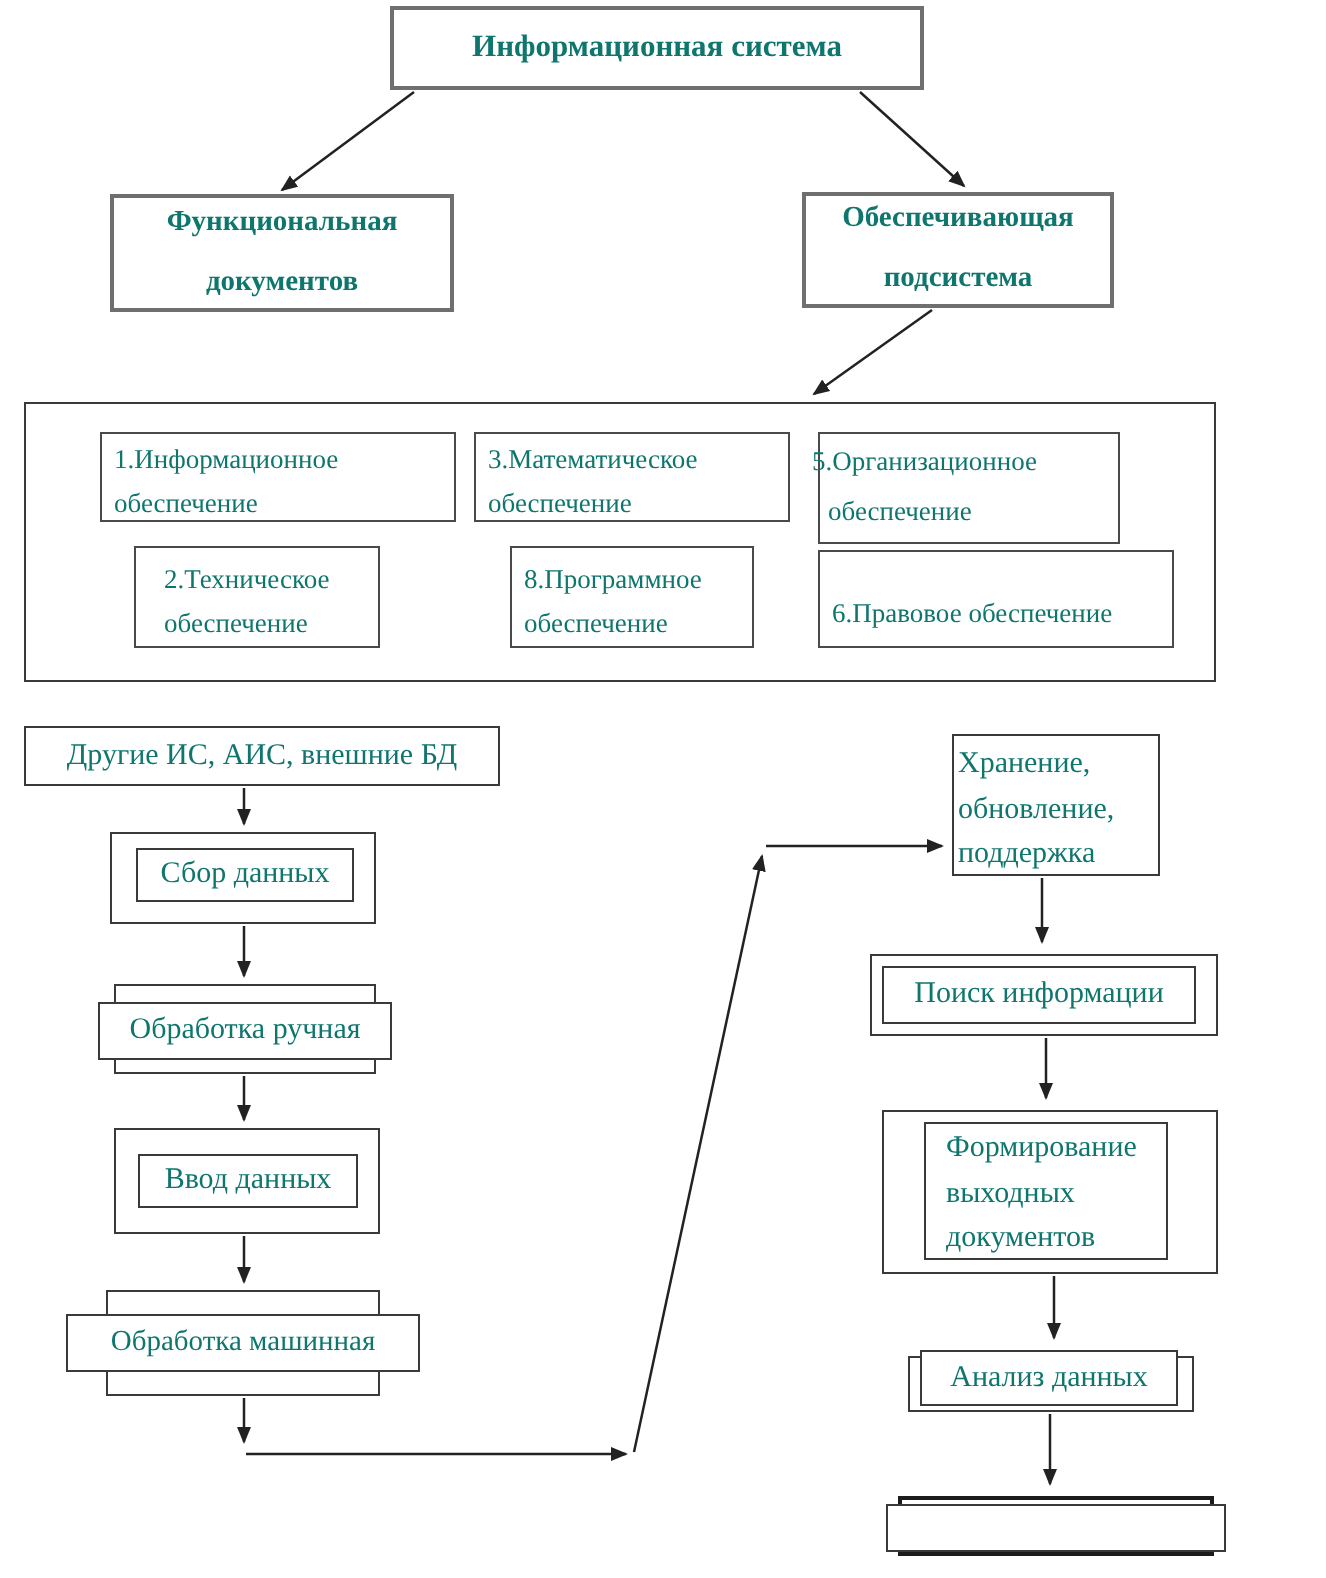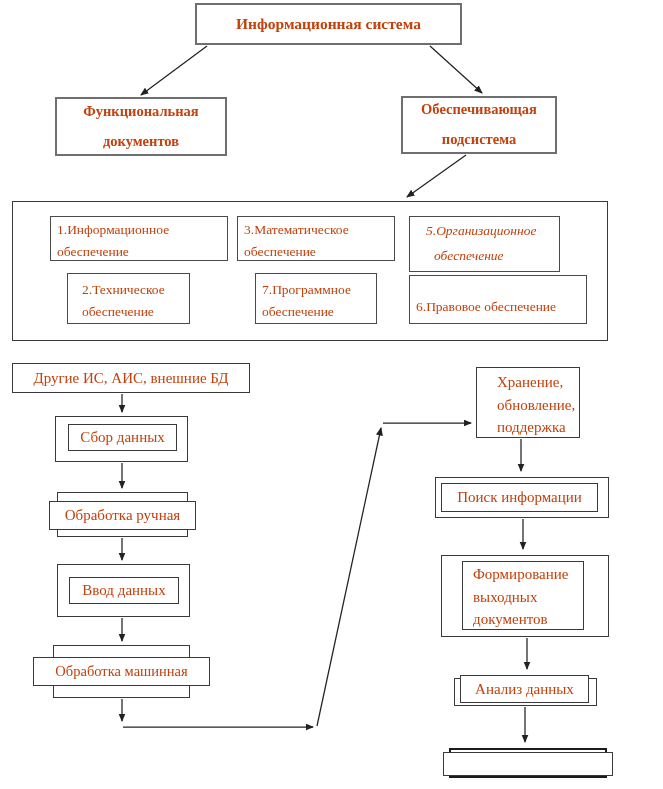--- a/index.html
+++ b/index.html
@@ -1,32 +1,32 @@
 <!DOCTYPE html>
 <html><head>
 <meta charset="utf-8">
 <style>
   html,body{margin:0;padding:0;background:#fff;}
   .canvas{
     position:relative;width:663px;height:789px;background:#fff;overflow:hidden;
-    font-family:"Liberation Serif","DejaVu Serif",serif;color:#c2410c;
+    font-family:"Liberation Serif","DejaVu Serif",serif;color:#0f766e;
   }
   .box{position:absolute;background:#fff;box-sizing:border-box;}
   .center{display:flex;align-items:center;justify-content:center;text-align:center;}
   
   .gbox{border:2px solid #6f6f6f;font-weight:bold;}
   .n-title{left:195px;top:3px;width:267px;height:42px;font-size:15.5px;z-index:2;}
   .n-func{left:55px;top:97px;width:172px;height:59px;font-size:14.5px;line-height:2.05;z-index:2;}
   .n-prov{left:401px;top:96px;width:156px;height:58px;font-size:14.5px;line-height:2.05;z-index:2;}
   
   .container{left:12px;top:201px;width:596px;height:140px;border:1.5px solid #3a3a3a;z-index:1;}
   .cbox{border:1.4px solid #4a4a4a;font-size:13.5px;line-height:1.6;padding:2px 6px;z-index:2;}
   .n-c1{left:50px;top:216px;width:178px;height:45px;}
   .n-c3{left:237px;top:216px;width:158px;height:45px;}
-  .n-c5{left:409px;top:216px;width:151px;height:56px;line-height:1.85;padding-left:24px;text-indent:-8px;font-style:italic;}
+  .n-c5{left:409px;top:216px;width:151px;height:56px;line-height:1.85;padding-left:4px;text-indent:-8px;}
   .n-c2{left:67px;top:273px;width:123px;height:51px;padding-top:5px;padding-left:14px;}
   .n-c4{left:255px;top:273px;width:122px;height:51px;padding-top:5px;}
   .n-c6{left:409px;top:275px;width:178px;height:49px;padding-top:20px;}
   
   .fbox{border:1.5px solid #3a3a3a;font-size:15px;z-index:2;}
   .n-sources{left:12px;top:363px;width:238px;height:30px;}
   
   .outer{border:1.4px solid #3a3a3a;z-index:2;}
   .inner{border:1.4px solid #3a3a3a;z-index:3;}
   .o-collect{left:55px;top:416px;width:133px;height:46px;}
@@ -37,21 +37,21 @@
   .i-search{left:441px;top:483px;width:157px;height:29px;font-size:15px;}
   .o-docs{left:441px;top:555px;width:168px;height:82px;}
   .i-docs{left:462px;top:561px;width:122px;height:69px;font-size:15px;line-height:1.5;padding:1px 4px 0 10px;}
   
   .back{border:1.4px solid #3a3a3a;z-index:2;}
   .front{border:1.4px solid #3a3a3a;z-index:3;}
   .b-manual{left:57px;top:492px;width:131px;height:45px;}
   .f-manual{left:49px;top:501px;width:147px;height:29px;font-size:15px;}
   .b-machine{left:53px;top:645px;width:137px;height:53px;}
   .f-machine{left:33px;top:657px;width:177px;height:29px;font-size:14.5px;}
-  .n-storage{left:476px;top:367px;width:104px;height:71px;font-size:15px;line-height:1.5;padding:3px 20px;}
+  .n-storage{left:476px;top:367px;width:104px;height:71px;font-size:15px;line-height:1.5;padding:3px 2px;}
   .b-analysis{left:454px;top:678px;width:143px;height:28px;}
   .f-analysis{left:460px;top:675px;width:129px;height:28px;font-size:15px;}
   .b-decision{left:443px;top:752px;width:170px;height:24px;}
   .f-decision{left:449px;top:748px;width:158px;height:30px;font-size:15px;border:2px solid #1c1c1c;}
   svg.arrows{position:absolute;left:0;top:0;z-index:4;pointer-events:none;}
   .arr{stroke:#222;stroke-width:1.25;fill:none;}
 </style>
 </head>
 <body>
 
@@ -59,21 +59,21 @@
 
   <div class="box center gbox n-title">Информационная система</div>
   <div class="box center gbox n-func">Функциональная документов</div>
   <div class="box center gbox n-prov">Обеспечивающая подсистема</div>
 
   <div class="box container"></div>
   <div class="box cbox n-c1">1.Информационное обеспечение</div>
   <div class="box cbox n-c3">3.Математическое обеспечение</div>
   <div class="box cbox n-c5">5.Организационное обеспечение</div>
   <div class="box cbox n-c2">2.Техническое обеспечение</div>
-  <div class="box cbox n-c4">7.Программное обеспечение</div>
+  <div class="box cbox n-c4">8.Программное обеспечение</div>
   <div class="box cbox n-c6">6.Правовое обеспечение</div>
 
   <div class="box center fbox n-sources">Другие ИС, АИС, внешние БД</div>
 
   <div class="box outer o-collect"></div>
   <div class="box center inner i-collect">Сбор данных</div>
 
   <div class="box back b-manual"></div>
   <div class="box center front f-manual">Обработка ручная</div>
 

